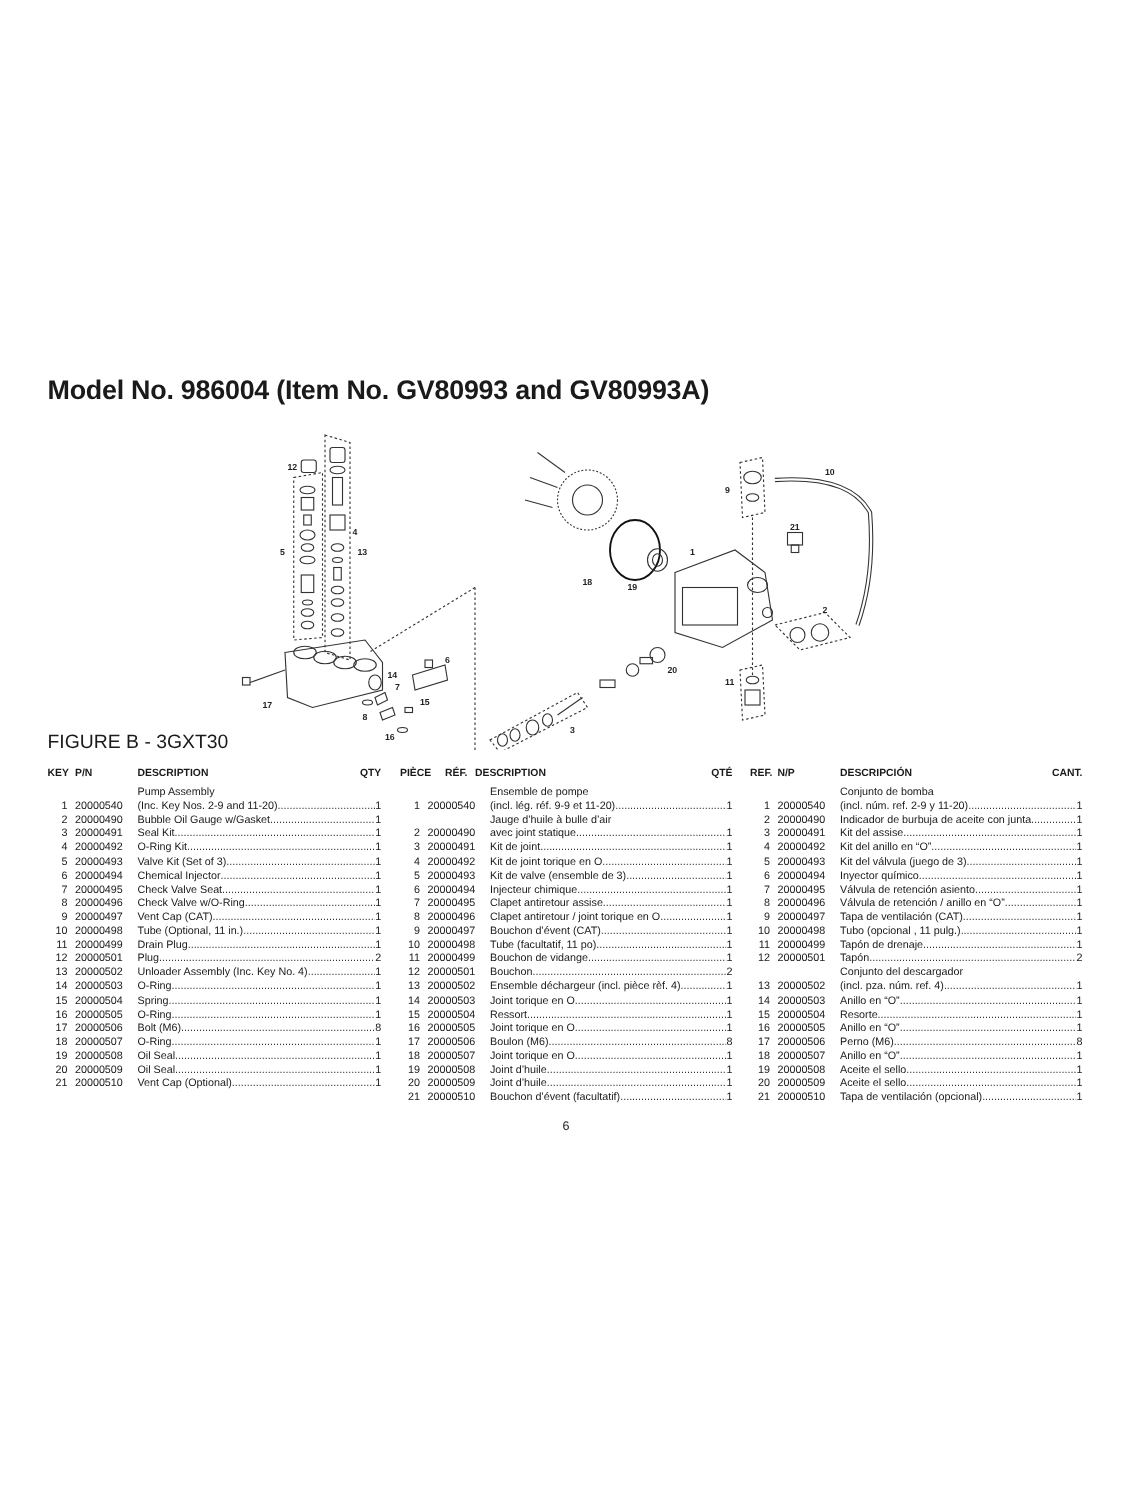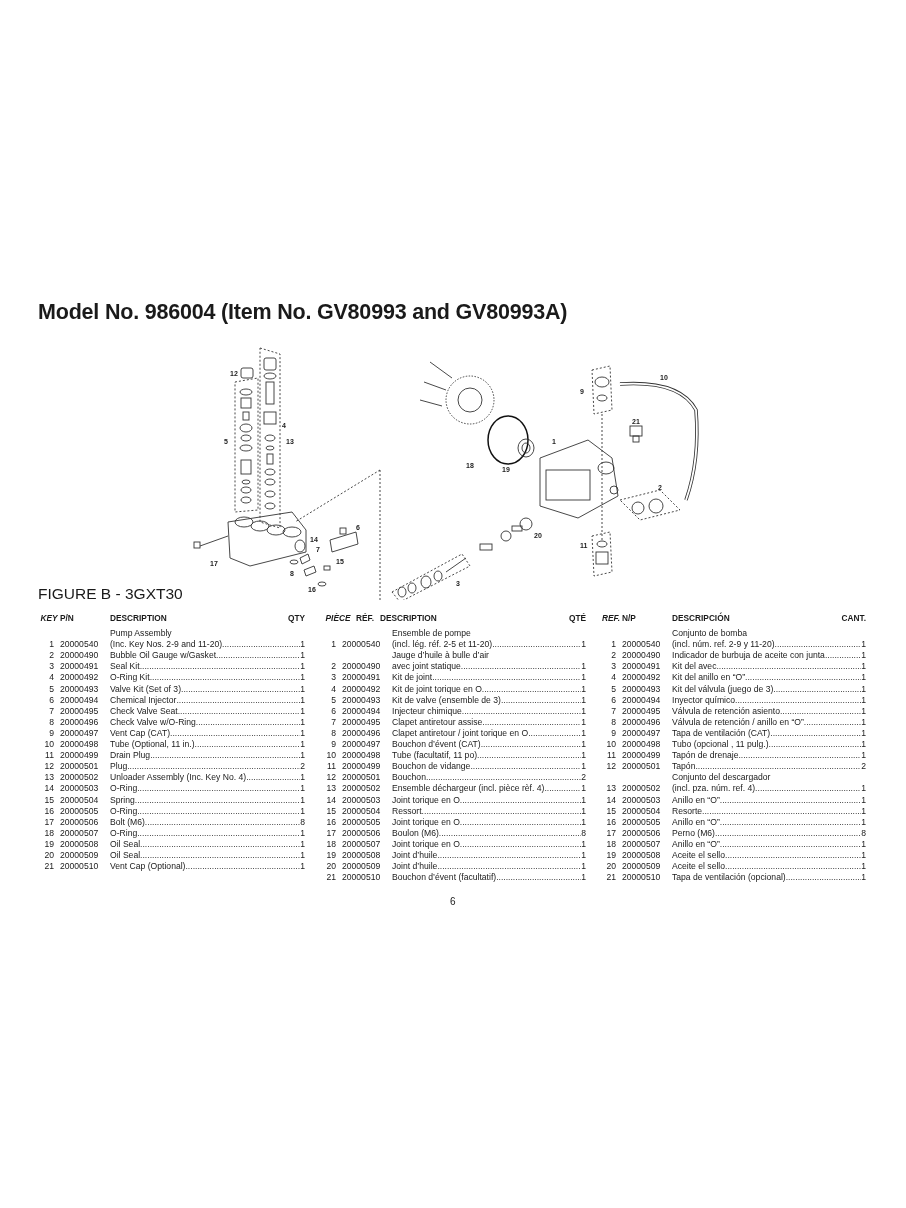--- a/index.html
+++ b/index.html
@@ -9,21 +9,21 @@
   .figure-title { position:absolute; left:38px; top:585px; font-size:15.5px; font-weight:normal; white-space:nowrap; }
   .parts-col { position:absolute; top:613px; font-size:8.6px; line-height:11.1px; }
   .col-en { left:38px; width:267px; }
   .col-fr { left:320px; width:266px; }
   .col-es { left:600px; width:266px; }
   .hdr { display:flex; font-weight:bold; font-size:8.3px; margin-bottom:4px; }
   .row { display:flex; align-items:flex-end; }
   .c-key { width:16px; text-align:right; flex:none; }
   .c-pn { width:50px; padding-left:6px; flex:none; }
   .c-desc { flex:1; display:flex; flex-direction:column; min-width:0; }
-  .hdr .c-key { text-align:center; width:22px;font-style:italic; }
+  .hdr .c-key { text-align:left; width:22px; }
   .hdr .c-pn { padding-left:0; width:50px; }
   .hdr .c-qty { text-align:right; }
   .line { display:flex; white-space:nowrap; }
   .dots { flex:1; overflow:hidden; white-space:nowrap; color:#333; }
   .dots::before { content:"........................................................................................................................................"; }
   .qty { flex:none; }
   .page-num { position:absolute; left:450px; top:896px; font-size:10px; }
   svg text { font-family:"Liberation Sans", sans-serif; font-size:7px; font-weight:bold; fill:#222; }
 </style>
 </head>
@@ -409,21 +409,21 @@
     <span class="c-desc">DESCRIPTION</span>
     <span class="c-qty">QTÉ</span>
   </div>
   <div id="rows-fr">
       <div class="row">
         <span class="c-key">1</span>
         <span class="c-pn">20000540</span>
         <span class="c-desc">
           <span class="line">Ensemble de pompe</span>
           <span class="line">
-            <span>(incl. lég. réf. 2-5 et 11-20)</span>
+            <span>(incl. lég. réf. 9-9 et 11-20)</span>
             <span class="dots"></span>
             <span class="qty">1</span>
           </span>
         </span>
       </div>
       <div class="row">
         <span class="c-key">2</span>
         <span class="c-pn">20000490</span>
         <span class="c-desc">
           <span class="line">Jauge d’huile à bulle d’air</span>
@@ -675,21 +675,21 @@
             <span class="dots"></span>
             <span class="qty">1</span>
           </span>
         </span>
       </div>
       <div class="row">
         <span class="c-key">3</span>
         <span class="c-pn">20000491</span>
         <span class="c-desc">
           <span class="line">
-            <span>Kit del avec</span>
+            <span>Kit del assise</span>
             <span class="dots"></span>
             <span class="qty">1</span>
           </span>
         </span>
       </div>
       <div class="row">
         <span class="c-key">4</span>
         <span class="c-pn">20000492</span>
         <span class="c-desc">
           <span class="line">

